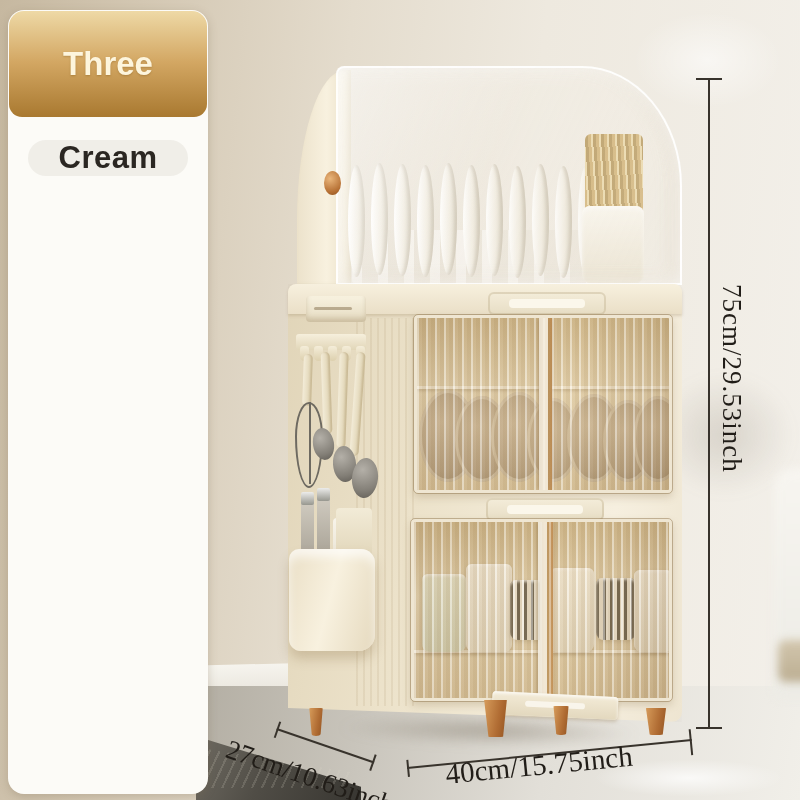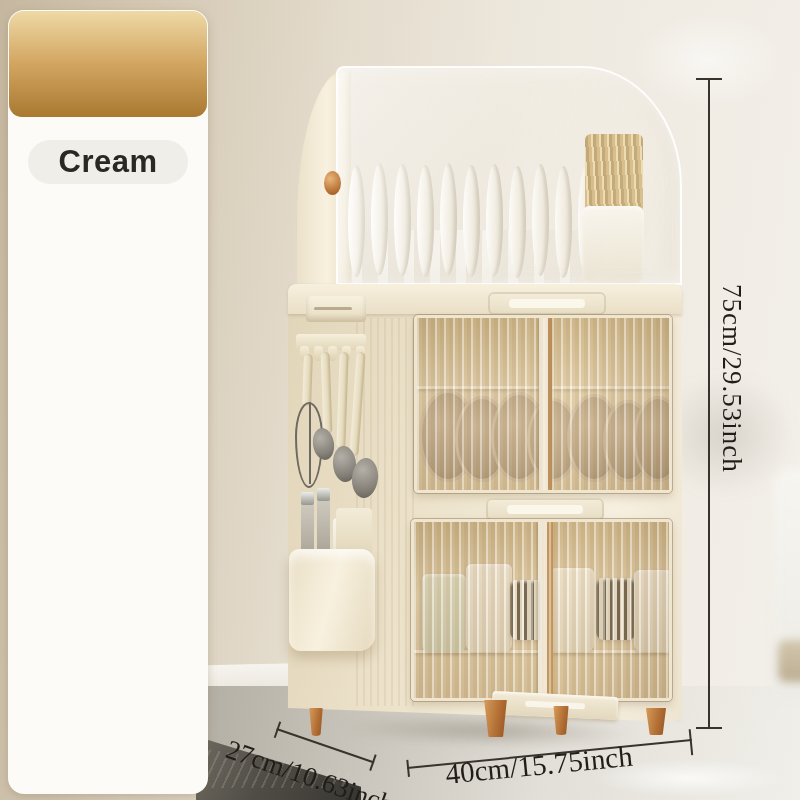--- a/index.html
+++ b/index.html
@@ -129,21 +129,21 @@
   .dim-width-label{left:444px;top:758px;font-size:29px;transform:rotate(-5.6deg);transform-origin:0 0;}
 
   
   .left-panel{left:8px;top:10px;width:200px;height:784px;background:#fcfbf7;border-radius:16px;
       box-shadow:0 3px 10px rgba(118,102,76,.28);}
   .badge{left:1px;top:1px;width:198px;height:106px;border-radius:15px 15px 13px 13px;
       background:linear-gradient(180deg,#eed9a6 0%,#d3a763 48%,#a97930 100%);
       display:flex;flex-direction:column;align-items:center;justify-content:center;}
   .badge span{position:static;color:#fdf5dd;font-size:33px;font-weight:bold;line-height:1.1;
       text-shadow:0 1px 2px rgba(120,80,20,.35);}
-  .pill{left:20px;top:130px;width:160px;height:44px;border-radius:22px;background:#f0eee8;
+  .pill{left:20px;top:130px;width:160px;height:36px;border-radius:22px;background:#f0eee8;
       display:flex;align-items:center;justify-content:center;}
   .pill span{position:static;color:#2b2722;font-size:31px;font-weight:bold;letter-spacing:.5px;}
   .card{left:6px;width:188px;border-radius:12px;overflow:hidden;
       box-shadow:0 2px 5px rgba(118,102,76,.22);}
 </style>
 </head>
 <body>
 
 <div id="stage">
 
@@ -259,20 +259,21 @@
   <div class="dim-label dim-depth-label">27cm/10.63inch</div>
 
   <div class="dim-line" style="left:407px;top:767px;width:286px;transform:rotate(-5.6deg);">
     <div class="tick" style="left:0;"></div>
     <div class="tick" style="right:0;height:26px;top:-10px;"></div>
   </div>
   <div class="dim-label dim-width-label">40cm/15.75inch</div>
 
   <div class="left-panel">
     <div class="badge">
+      <span>Three</span>
     </div>
     <div class="pill">
       <span>Cream</span>
     </div>
 
     <div class="card card1" style="top:186px;">
       
       
     </div>
 

